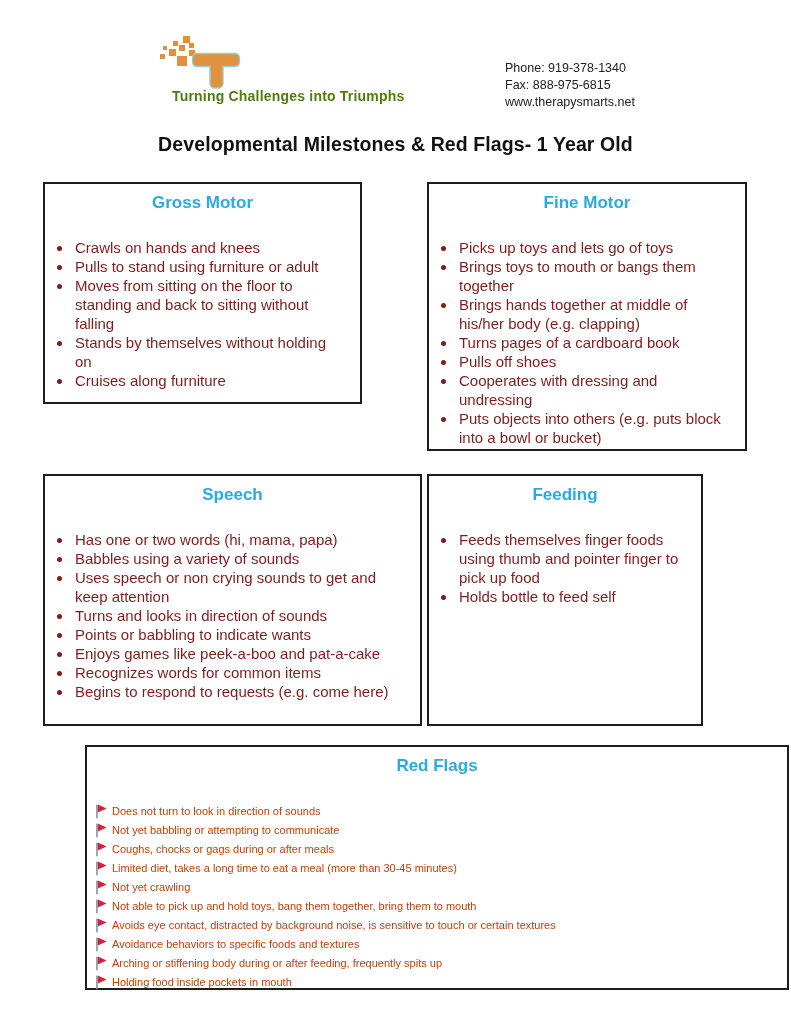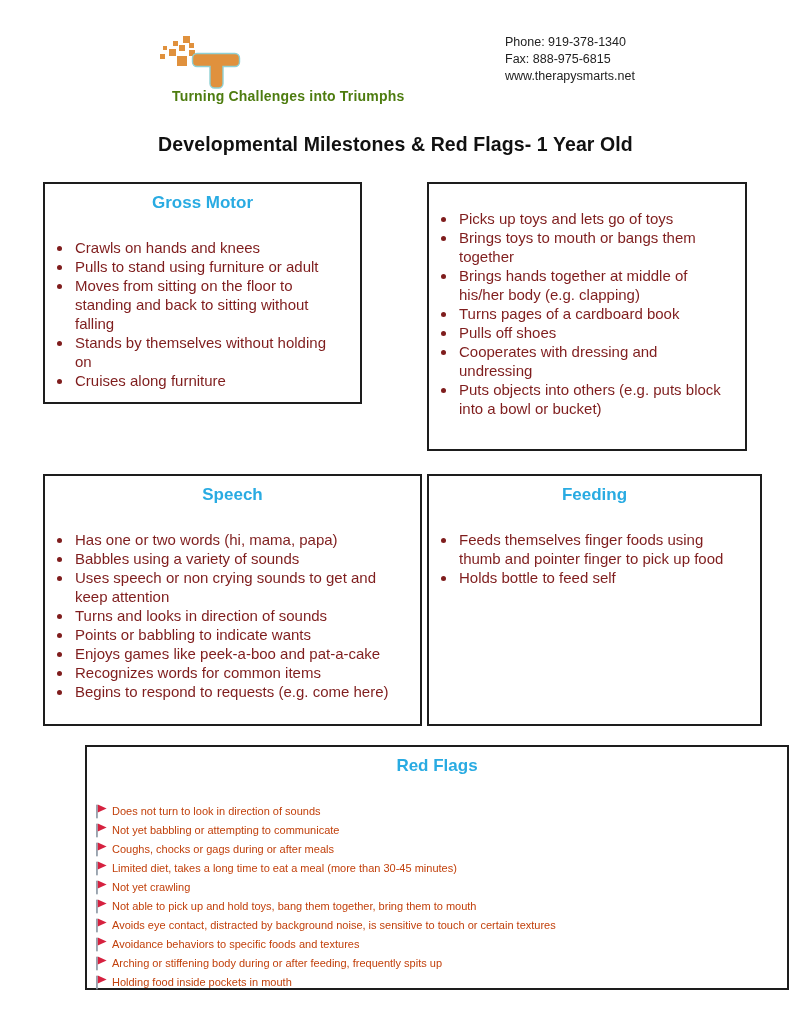--- a/index.html
+++ b/index.html
@@ -23,41 +23,41 @@
     display: flex; align-items: baseline;
     font-weight: bold; letter-spacing: 1px; white-space: pre;
   }
   .lw-cyan   { color: #29ABE2; font-size: 24.5px; line-height: 1; }
   .lw-orange { color: #E0913D; font-size: 38px;  line-height: 1; margin-left: 11px; }
   .logo-tagline {
     position: absolute; left: 172px; top: 88px;
     color: #4d7c0f; font-size: 14px; font-weight: bold; letter-spacing: 0.2px;
   }
   .contact {
-    position: absolute; left: 505px; top: 34px;
+    position: absolute; left: 505px; top: 60px;
     font-size: 12.5px; line-height: 17px; color: #222;
   }
 
   
   .doc-title {
     position: absolute; left: 0; top: 133px; width: 791px;
     text-align: center; font-size: 19.5px; font-weight: bold; color: #111;
     letter-spacing: 0.1px;
   }
 
   
   .box {
     position: absolute;
     border: 2px solid #1d1d1d;
     background: #ffffff;
   }
   .box-1 { left: 43px;  top: 182px; width: 319px; height: 222px; }
   .box-2 { left: 427px; top: 182px; width: 320px; height: 269px; }
   .box-3 { left: 43px;  top: 474px; width: 379px; height: 252px; }
-  .box-4 { left: 427px; top: 474px; width: 335px; height: 252px; }
+  .box-4 { left: 427px; top: 474px; width: 276px; height: 252px; }
   .box-redflags { left: 43px; top: 745px; width: 704px; height: 245px; margin-left: 42px; }
 
   .box-title {
     margin-top: 9px; text-align: center;
     color: #29ABE2; font-weight: bold; font-size: 17px;
   }
   .box-list {
     margin: 25px 0 0 0; padding: 0 22px 0 28px;
     font-size: 15px; line-height: 19px; color: #7f1d1d;
   }
@@ -118,20 +118,21 @@
 
     <li>Crawls on hands and knees</li>
         <li>Pulls to stand using furniture or adult</li>
         <li>Moves from sitting on the floor to standing and back to sitting without falling</li>
         <li>Stands by themselves without holding on</li>
         <li>Cruises along furniture</li>
       </ul>
   </section>
 
   <section class="box box-2">
+    <div class="box-title">Fine Motor</div>
     <ul class="box-list">
 
     <li>Picks up toys and lets go of toys</li>
         <li>Brings toys to mouth or bangs them together</li>
         <li>Brings hands together at middle of his/her body (e.g. clapping)</li>
         <li>Turns pages of a cardboard book</li>
         <li>Pulls off shoes</li>
         <li>Cooperates with dressing and undressing</li>
         <li>Puts objects into others (e.g. puts block into a bowl or bucket)</li>
       </ul>

